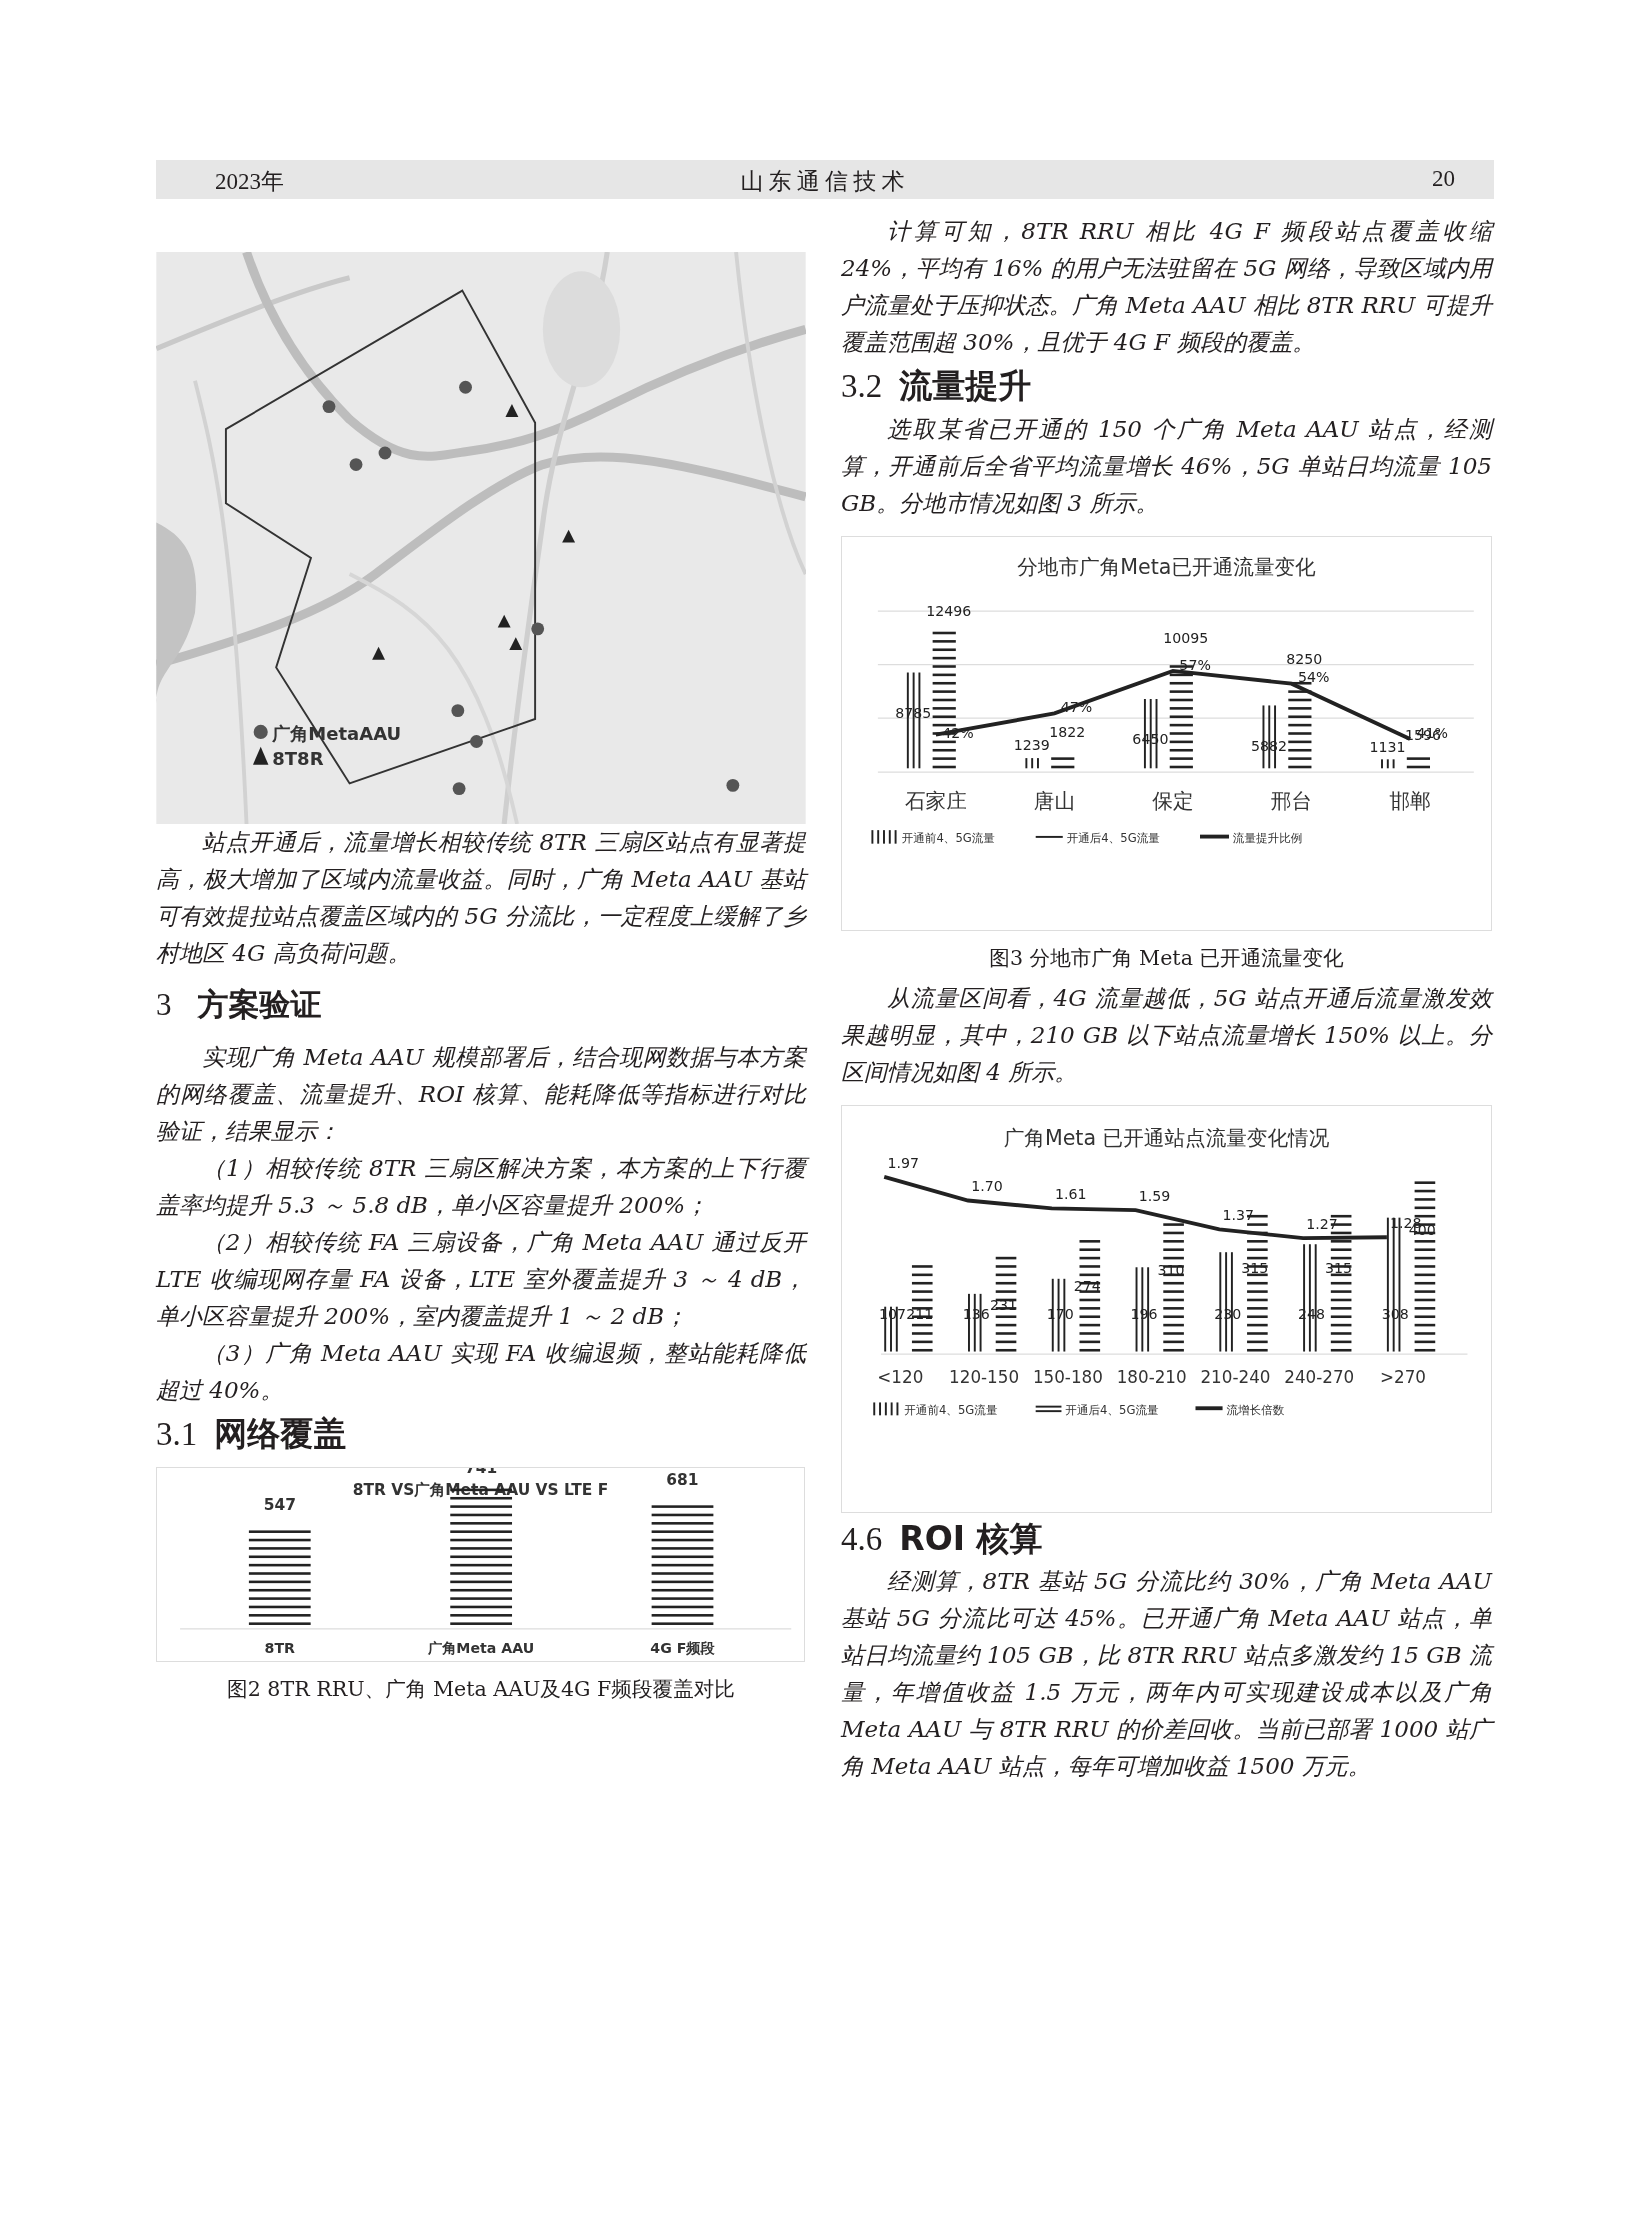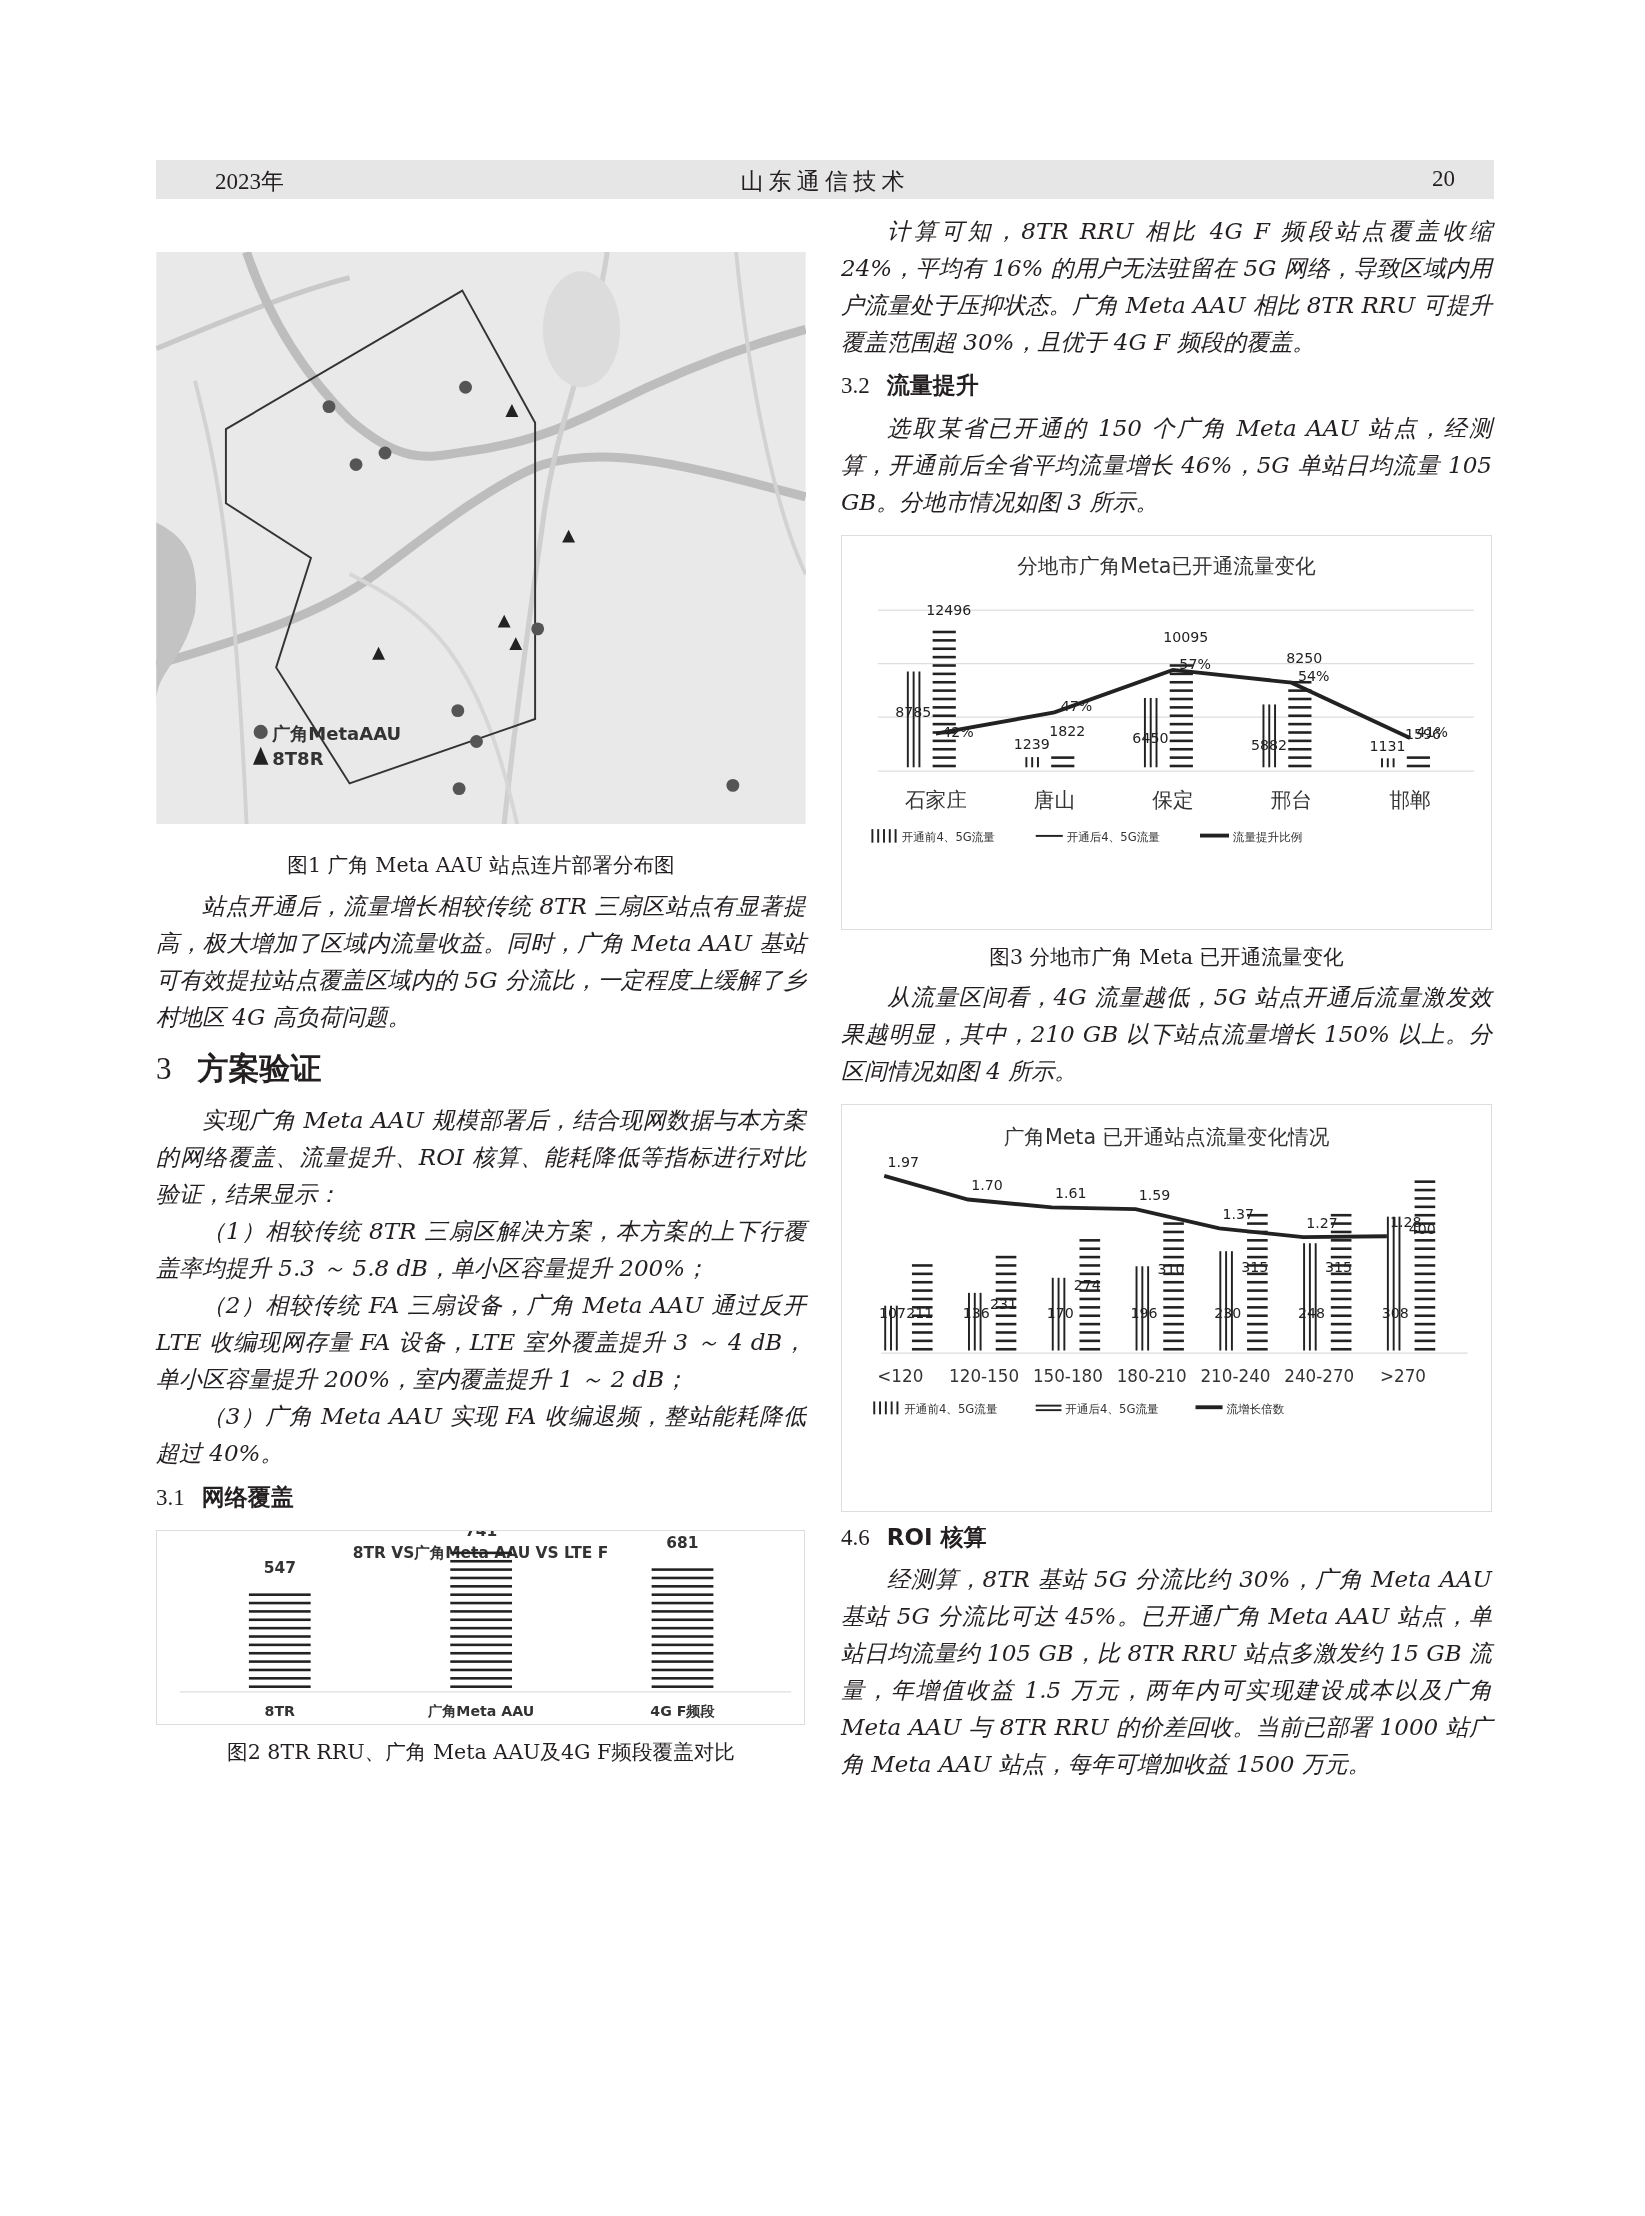--- a/index.html
+++ b/index.html
@@ -3,21 +3,21 @@
 <meta charset="utf-8">
 <style>
   html,body{margin:0;padding:0;background:#fff;}
   body{width:1645px;height:2216px;position:relative;overflow:hidden;font-family:"DejaVu Serif","Liberation Serif",serif;color:#231f20;}
   .hdr{position:absolute;left:156px;top:160px;width:1338px;height:39px;background:#e6e6e6;font-family:Liberation Serif, serif;}
   .hdr span{position:absolute;top:6.4px;font-size:23px;}
   .col{position:absolute;font-size:23px;line-height:37px;text-align:justify;}
   .col p{margin:0;text-indent:2em;font-style:italic;}
   .h1{font-family:"DejaVu Sans","Liberation Sans",sans-serif;font-weight:bold;font-size:31px;margin:14px 0 15.5px 0;}
   .h1 .n{font-family:"Liberation Serif",serif;font-weight:normal;margin-right:26px;}
-  .h2{font-family:"DejaVu Sans","Liberation Sans",sans-serif;font-weight:bold;font-size:23px;margin:6.4px 0 5.2px 0;}
+  .h2{font-family:"DejaVu Sans","Liberation Sans",sans-serif;font-weight:bold;font-size:33px;margin:6.4px 0 5.2px 0;}
   .h2 .n{font-family:"Liberation Serif",serif;font-weight:normal;margin-right:17px;}
   .cap{text-align:center;font-size:20.6px;margin:9px 0 3.9px 0;text-indent:0;}
   .fig{position:relative;border:1.3px solid #ddd;background:#fff;}
   svg text{font-family:"DejaVu Sans","Liberation Sans",sans-serif;}
 </style>
 </head>
 <body>
 
 <div class="hdr">
   <span style="left:59px">2023年</span>
@@ -63,21 +63,20 @@
         </g>
 
       <g>
         <circle cx="162" cy="745" r="11" fill="#555"></circle>
         <text x="180" y="757" font-size="28" font-weight="bold" fill="#333">广角MetaAAU</text>
         <polygon points="162,768 150,796 174,796" fill="#222"></polygon>
         <text x="180" y="796" font-size="28" font-weight="bold" fill="#333">8T8R</text>
       </g>
     </svg>
   </div>
-  <div class="cap" style="margin-top:23px">图1 广角 Meta AAU 站点连片部署分布图</div>
   <p>站点开通后，流量增长相较传统 8TR 三扇区站点有显著提高，极大增加了区域内流量收益。同时，广角 Meta AAU 基站可有效提拉站点覆盖区域内的 5G 分流比，一定程度上缓解了乡村地区 4G 高负荷问题。</p>
   <div class="h1"><span class="n">3</span><span>方案验证</span></div>
   <p>实现广角 Meta AAU 规模部署后，结合现网数据与本方案的网络覆盖、流量提升、ROI 核算、能耗降低等指标进行对比验证，结果显示：</p>
   <p>（1）相较传统 8TR 三扇区解决方案，本方案的上下行覆盖率均提升 5.3 ～ 5.8 dB，单小区容量提升 200%；</p>
   <p>（2）相较传统 FA 三扇设备，广角 Meta AAU 通过反开 LTE 收编现网存量 FA 设备，LTE 室外覆盖提升 3 ～ 4 dB，单小区容量提升 200%，室内覆盖提升 1 ～ 2 dB；</p>
   <p>（3）广角 Meta AAU 实现 FA 收编退频，整站能耗降低超过 40%。</p>
   <div class="h2"><span class="n">3.1</span><span>网络覆盖</span></div>
   <div class="fig" style="margin-top:14px;width:647px;height:193px;">
     <svg id="fig2" width="647" height="193" viewBox="0 0 1004 300" style="font-size:36px">
         <text x="502" y="42" font-size="24" font-weight="bold" text-anchor="middle" fill="#333">8TR VS广角Meta AAU VS LTE F</text>

